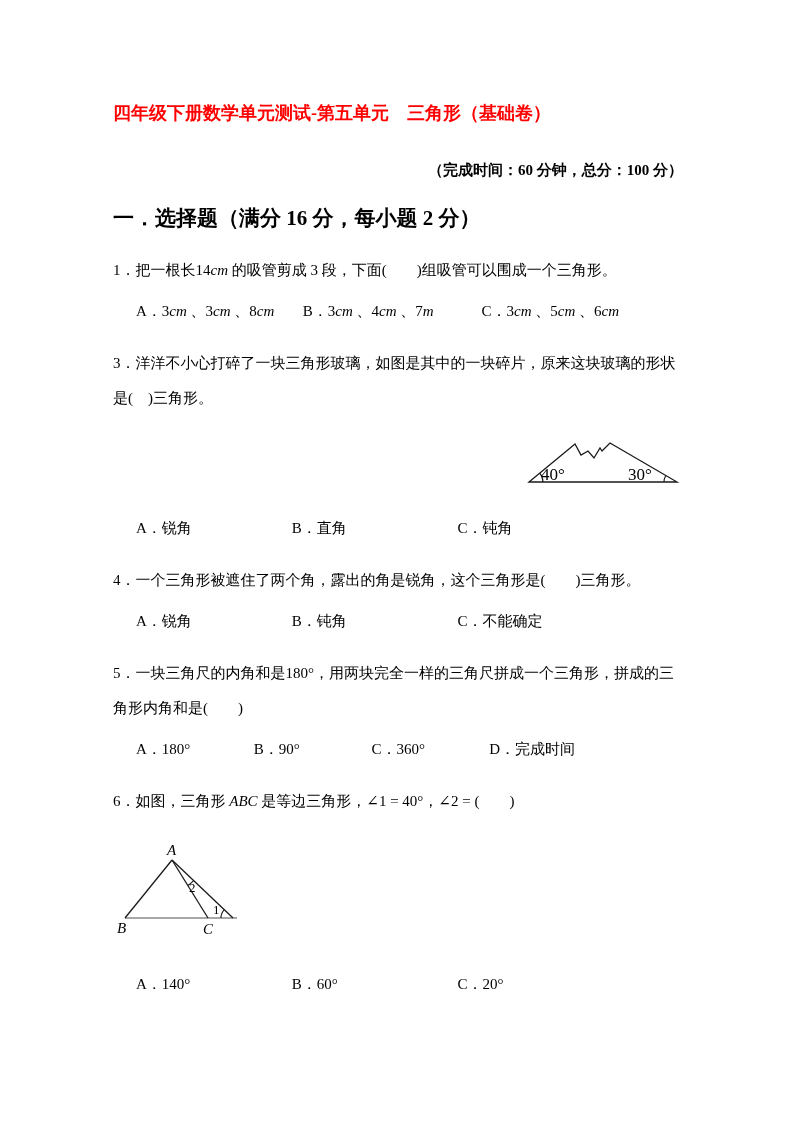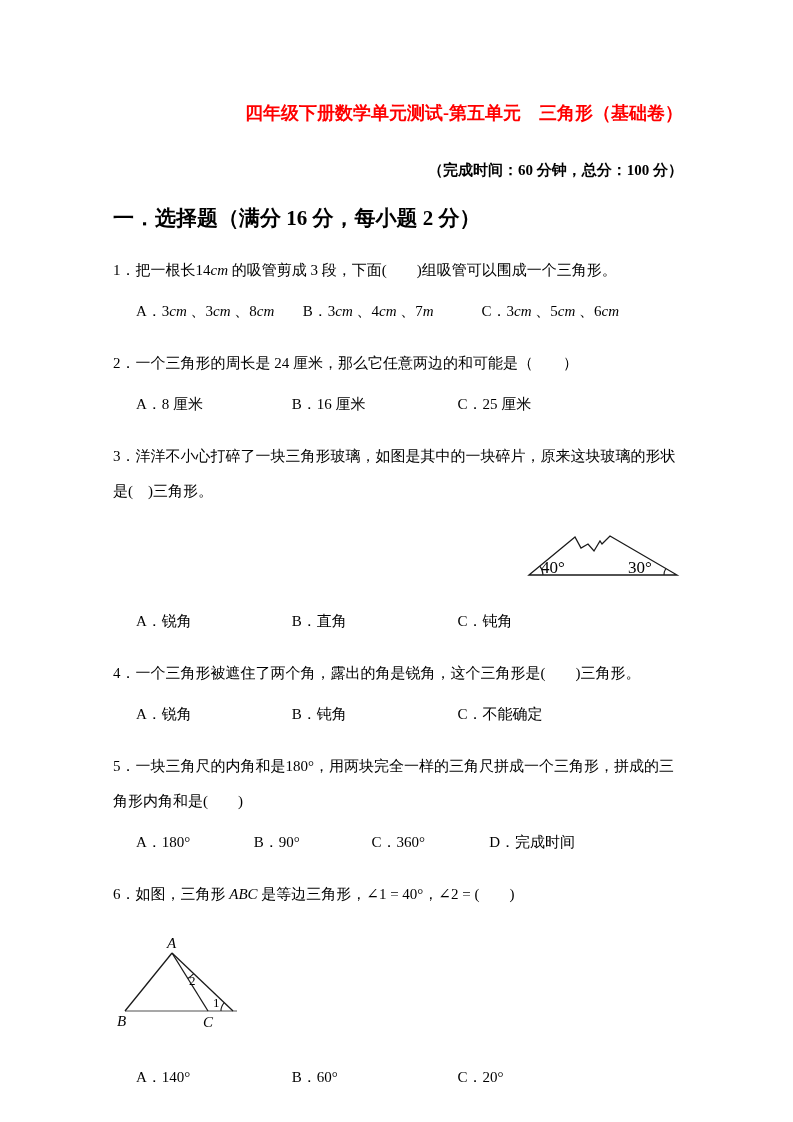--- a/index.html
+++ b/index.html
@@ -6,21 +6,21 @@
   .page{
     position:relative;
     width:793px;height:1122px;
     background:#ffffff;
     overflow:hidden;
     font-family:"Liberation Serif","DejaVu Serif",serif;
     color:#000;
   }
   .content{padding:100px 110px 0 113px;width:570px;}
   .doc-title{
-    margin:0;text-align:right;
+    margin:0;text-align:left;
     font-size:18px;font-weight:bold;line-height:26px;
     white-space:pre-wrap;
   }
   .doc-subtitle{
     margin:34px 0 0 0;text-align:right;
     font-size:15px;font-weight:bold;line-height:21px;
     white-space:pre-wrap;
   }
   .section-heading{
     margin:26px 0 0 0;
@@ -70,28 +70,20 @@
 
     <div>
       <p class="q-text">1．把一根长14<i>cm</i> 的吸管剪成 3 段，下面(        )组吸管可以围成一个三角形。</p>
       <div class="options opts-q1">
         <span class="opt">A．3<i>cm</i> 、3<i>cm</i> 、8<i>cm</i></span>
         <span class="opt">B．3<i>cm</i> 、4<i>cm</i> 、7<i>m</i></span>
         <span class="opt">C．3<i>cm</i> 、5<i>cm</i> 、6<i>cm</i></span>
       </div>
     </div>
 
-    <div>
-      <p class="q-text">2．一个三角形的周长是 24 厘米，那么它任意两边的和可能是（　　）</p>
-      <div class="options opts-std">
-        <span class="opt">A．8 厘米</span>
-        <span class="opt">B．16 厘米</span>
-        <span class="opt">C．25 厘米</span>
-      </div>
-    </div>
 
     <div>
       <p class="q-text">3．洋洋不小心打碎了一块三角形玻璃，如图是其中的一块碎片，原来这块玻璃的形状是(　)三角形。</p>
       <div class="figure fig1">
         <svg width="160" height="64" viewBox="0 0 160 64">
           <path class="fig-line" d="M 6 54 L 52 16 L 58 27 L 65 23 L 71 30 L 77 20 L 79 23 L 87 15 L 154 54 L 6 54 Z"></path>
           <path class="fig-arc" d="M 20 54 A 14 14 0 0 0 16.8 45.1"></path>
           <path class="fig-arc" d="M 141 54 A 13 13 0 0 1 142.8 47.5"></path>
           <text class="fig-label big" x="18" y="52">40°</text>
           <text class="fig-label big" x="105" y="52">30°</text>

